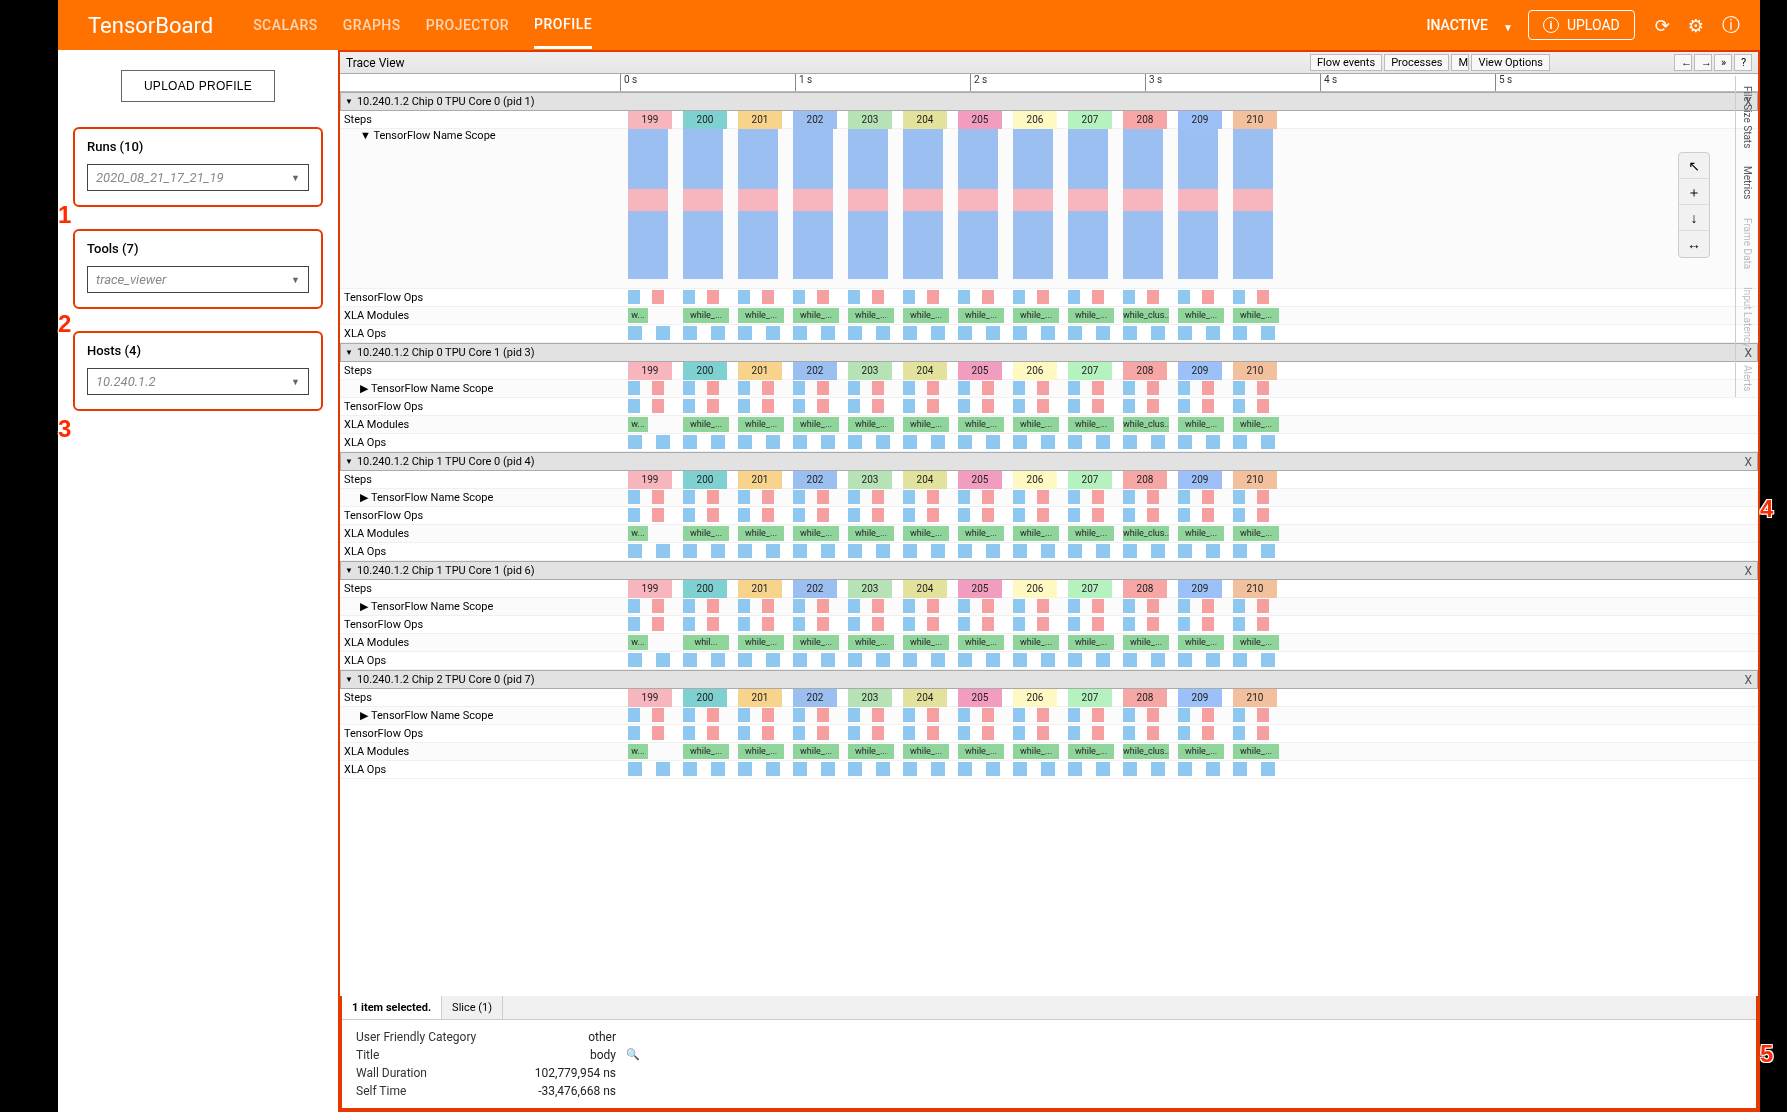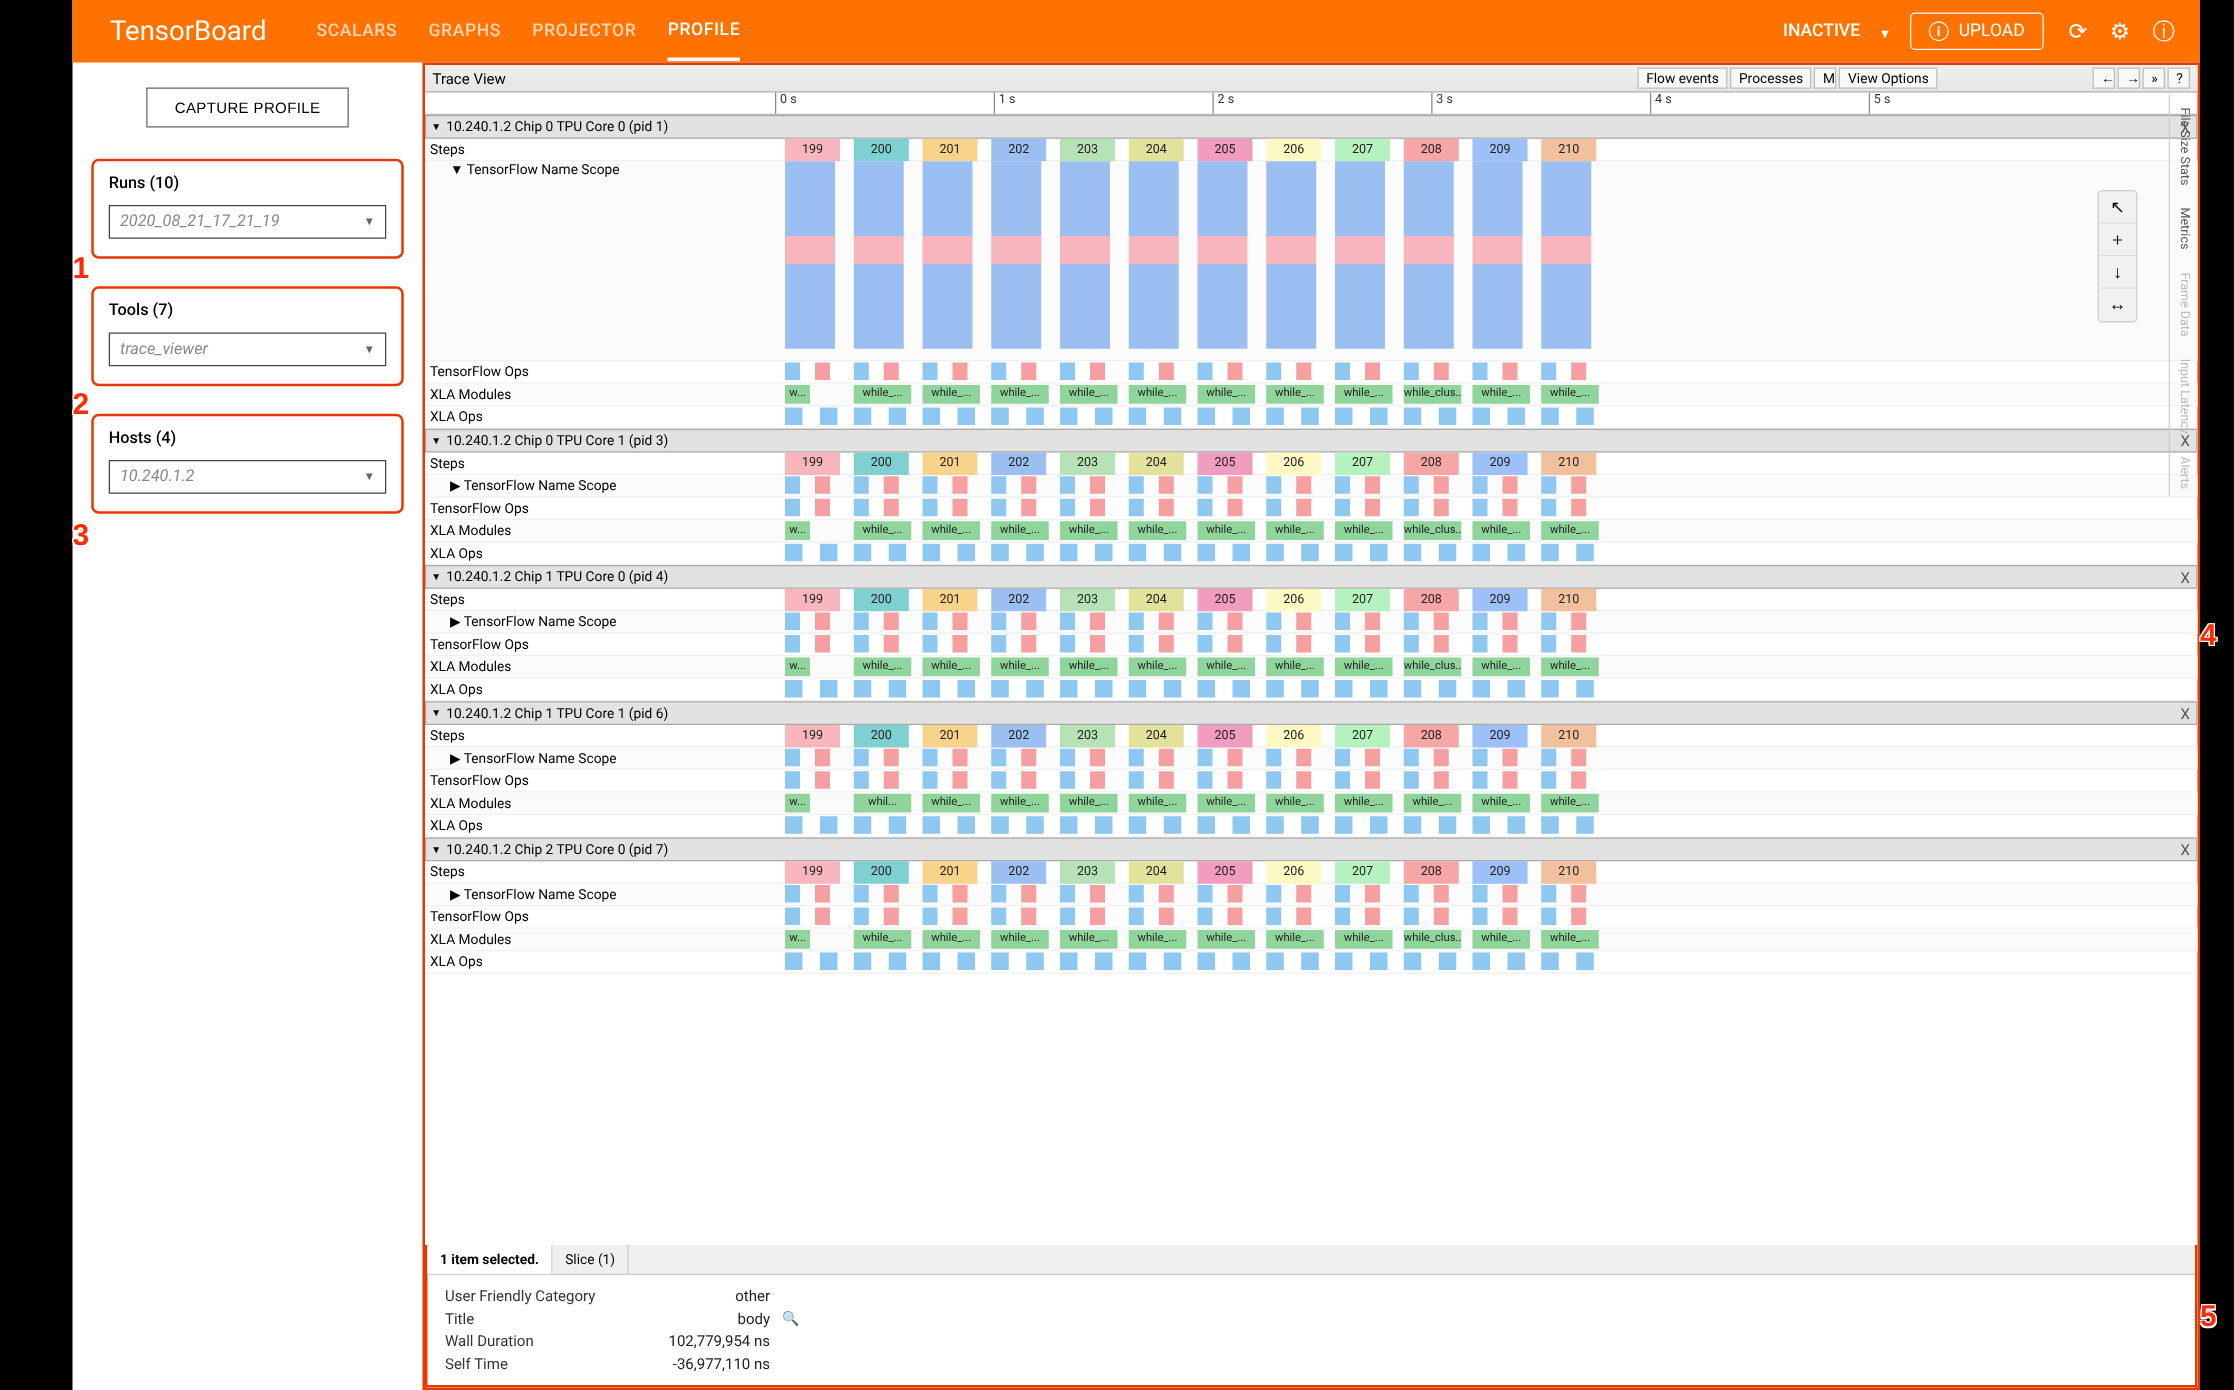--- a/index.html
+++ b/index.html
@@ -99,21 +99,21 @@
     <div class="hicons">
       <span>⟳</span>
       <span>⚙</span>
       <span>ⓘ</span>
     </div>
   </div>
 
   <div class="body">
 
     <div class="sidebar">
-      <button class="capture">CAPTURE PROFILE</button>
+      <button class="capture">UPLOAD PROFILE</button>
 
       <div class="panel">
         <div class="panel-label">Runs (10)</div>
         <div class="select">
           <span>2020_08_21_17_21_19</span>
           <span class="tri">▼</span>
         </div>
       </div>
 
       <div class="panel">
@@ -801,21 +801,21 @@
        <div class="v">body</div>
        <span class="mag">🔍</span>
      </div>
             <div class="detail-row">
        <div class="k">Wall Duration</div>
        <div class="v">102,779,954 ns</div>
 
      </div>
             <div class="detail-row">
        <div class="k">Self Time</div>
-       <div class="v">-36,977,110 ns</div>
+       <div class="v">-33,476,668 ns</div>
 
      </div>
           </div>
       </div>
     </div>
   </div>
 </div>
 
 <div class="annot" style="left:58px; top:201px">1</div>
 <div class="annot" style="left:58px; top:310px">2</div>

